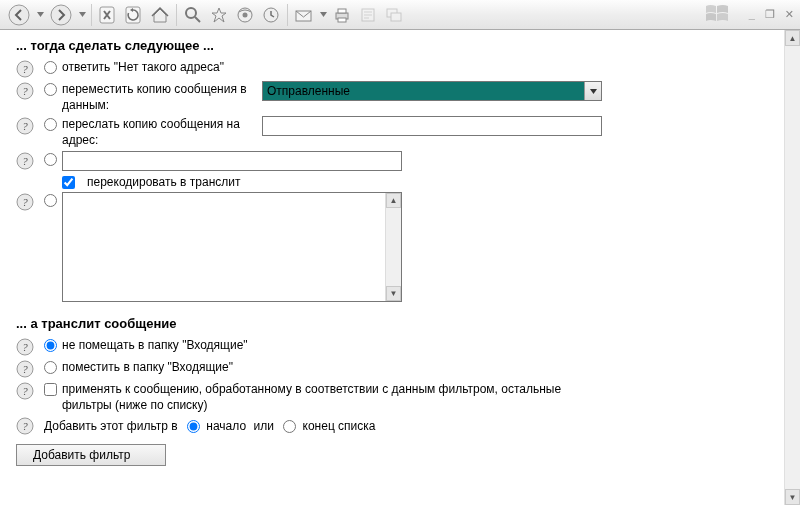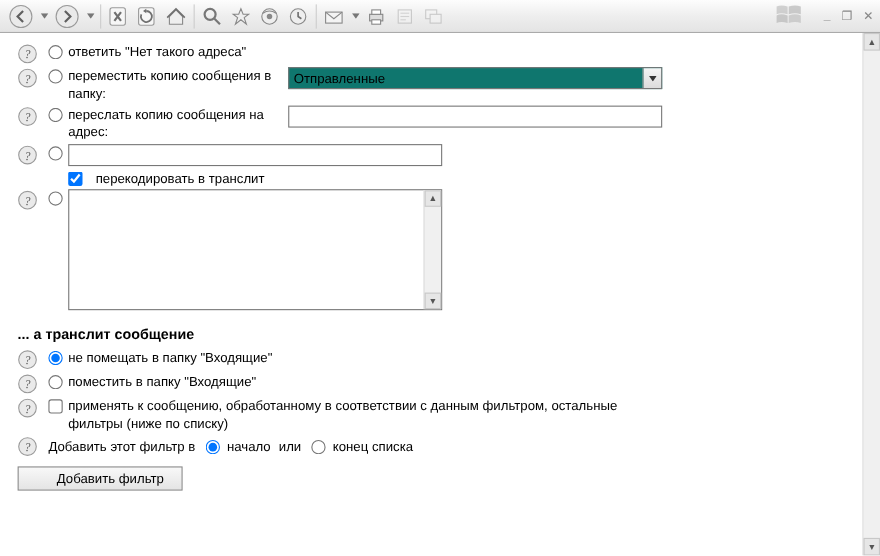--- a/index.html
+++ b/index.html
@@ -135,21 +135,21 @@
   .textarea-wrap .tasb .ar.top { top: 0; }
   .textarea-wrap .tasb .ar.bot { bottom: 0; }
   .cb-row { display: flex; align-items: center; gap: 6px; margin-top: 4px; }
   input[type=radio], input[type=checkbox] { margin: 0 6px 0 0; }
   .inline-flow { display: inline; line-height: 20px; }
   .button-row { display: flex; gap: 28px; margin-top: 8px; }
   .btn {
     min-width: 150px; height: 22px;
     background: linear-gradient(#f8f8f8,#e4e4e4);
     border: 1px solid #888;
-    display: flex; align-items: center; justify-content: flex-end;
+    display: flex; align-items: center; justify-content: flex-start;
     font-size: 12px;
     padding: 0 16px;
   }
   .section2 { margin-top: 14px; }
 </style>
 </head>
 <body>
 
 <div class="toolbar">
   <div class="tbtn big">
@@ -261,20 +261,21 @@
       <path d="M12 10 Q18 8 23 10 L23 17 Q18 15 12 17 Z" fill="#c0c0c0"></path>
     </svg>
     <span style="font-weight:bold">_</span>
     <span>❐</span>
     <span>✕</span>
   </div>
 </div>
 
 <div class="page">
 
+  <div class="section-title">... тогда сделать следующее ...</div>
 
   <div class="row">
     <span class="help-icon">
       <svg width="18" height="18">
           <circle cx="9" cy="9" r="8" fill="#eaeaea" stroke="#9a9a9a"></circle>
           <text x="9" y="13" text-anchor="middle" font-size="11" fill="#555" font-family="Georgia" font-style="italic">?</text>
         </svg>
     </span>
     <span class="radio-col">
         <input type="radio" name="act" style="">
@@ -285,21 +286,21 @@
   <div class="row">
     <span class="help-icon">
       <svg width="18" height="18">
           <circle cx="9" cy="9" r="8" fill="#eaeaea" stroke="#9a9a9a"></circle>
           <text x="9" y="13" text-anchor="middle" font-size="11" fill="#555" font-family="Georgia" font-style="italic">?</text>
         </svg>
     </span>
     <span class="radio-col">
         <input type="radio" name="act" style="">
       </span>
-    <span class="label-col">переместить копию сообщения в папку:</span>
+    <span class="label-col">переместить копию сообщения в данным:</span>
     <span class="control-col">
       <div class="select">
         <span>Отправленные</span>
         <span class="dd">
             <svg width="7" height="5">
               <path d="M0 0 L7 0 L3.5 5 Z" fill="#333"></path>
             </svg>
           </span>
       </div>
     </span>

